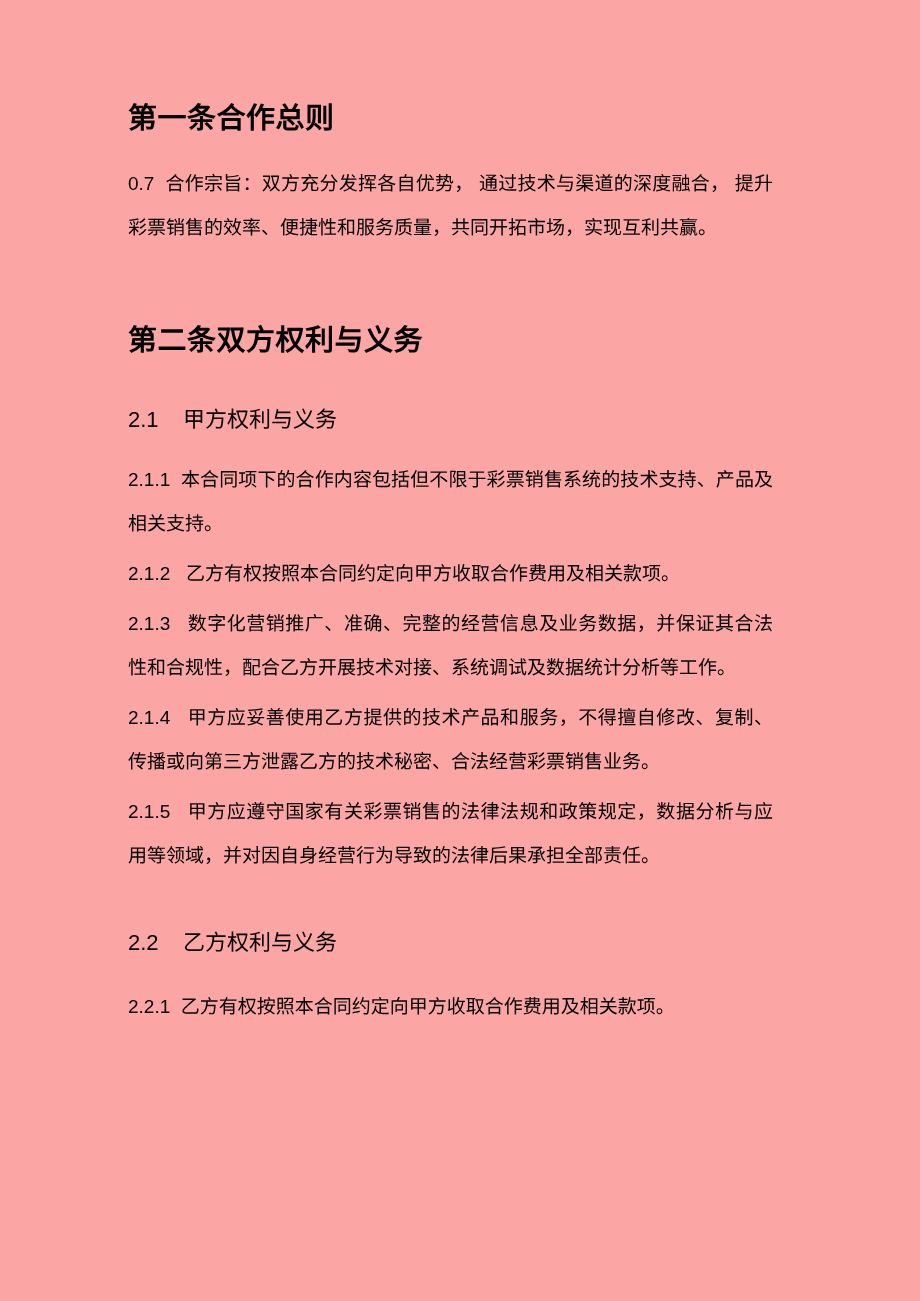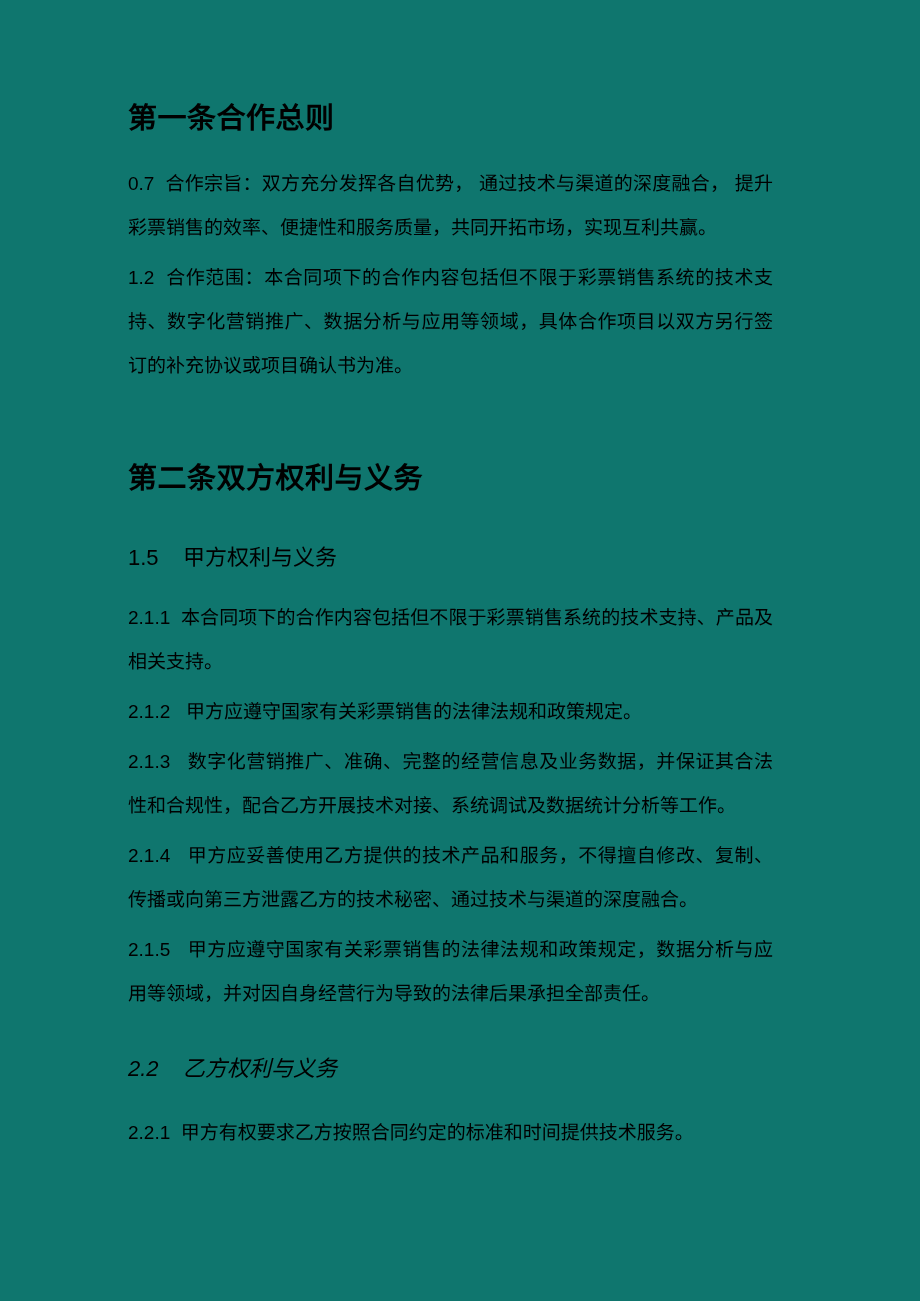--- a/index.html
+++ b/index.html
@@ -11,21 +11,21 @@
   body {
     width: 920px;
     min-height: 1301px;
     font-family: "Liberation Sans", "DejaVu Sans", sans-serif;
     color: #000000;
     -webkit-font-smoothing: antialiased;
   }
   .page {
     width: 920px;
     min-height: 1301px;
-    background: #0f766e;
+    background: #fca5a5;
     box-sizing: border-box;
     padding: 100px 128px 40px 128px;
     position: relative;
   }
   .doc-body {
     width: 645px;
   }
 
   
   .article-heading {
@@ -51,23 +51,22 @@
     font-weight: normal;
     line-height: 1.5;
     margin: 0;
     white-space: pre;
   }
   .section-heading.s21 {
     margin-top: 44px;
     margin-bottom: 22px;
   }
   .section-heading.s22 {
-    margin-top: 36px;
+    margin-top: 48px;
     margin-bottom: 26px;
-    font-style: italic;
   }
 
   
   .clause {
     font-size: 19px;
     font-weight: normal;
     line-height: 44px;
     margin: 0 0 2px 0;
     text-align: justify;
     text-justify: inter-ideograph;
@@ -81,34 +80,33 @@
 </head>
 <body>
 
 <div class="page">
   <div class="doc-body">
 
     <h1 class="article-heading first">第一条合作总则</h1>
 
     <p class="clause">0.7  合作宗旨：双方充分发挥各自优势， 通过技术与渠道的深度融合， 提升彩票销售的效率、便捷性和服务质量，共同开拓市场，实现互利共赢。</p>
 
-    <p class="clause clause-gap">1.2  合作范围：本合同项下的合作内容包括但不限于彩票销售系统的技术支持、数字化营销推广、数据分析与应用等领域，具体合作项目以双方另行签订的补充协议或项目确认书为准。</p>
 
     <h1 class="article-heading second">第二条双方权利与义务</h1>
 
-    <h2 class="section-heading s21">1.5    甲方权利与义务</h2>
+    <h2 class="section-heading s21">2.1    甲方权利与义务</h2>
 
     <p class="clause">2.1.1  本合同项下的合作内容包括但不限于彩票销售系统的技术支持、产品及相关支持。</p>
 
-    <p class="clause clause-gap">2.1.2   甲方应遵守国家有关彩票销售的法律法规和政策规定。</p>
+    <p class="clause clause-gap">2.1.2   乙方有权按照本合同约定向甲方收取合作费用及相关款项。</p>
 
     <p class="clause clause-gap">2.1.3   数字化营销推广、准确、完整的经营信息及业务数据，并保证其合法性和合规性，配合乙方开展技术对接、系统调试及数据统计分析等工作。</p>
 
-    <p class="clause clause-gap">2.1.4   甲方应妥善使用乙方提供的技术产品和服务，不得擅自修改、复制、传播或向第三方泄露乙方的技术秘密、通过技术与渠道的深度融合。</p>
+    <p class="clause clause-gap">2.1.4   甲方应妥善使用乙方提供的技术产品和服务，不得擅自修改、复制、传播或向第三方泄露乙方的技术秘密、合法经营彩票销售业务。</p>
 
     <p class="clause clause-gap">2.1.5   甲方应遵守国家有关彩票销售的法律法规和政策规定，数据分析与应用等领域，并对因自身经营行为导致的法律后果承担全部责任。</p>
 
     <h2 class="section-heading s22">2.2    乙方权利与义务</h2>
 
-    <p class="clause">2.2.1  甲方有权要求乙方按照合同约定的标准和时间提供技术服务。</p>
+    <p class="clause">2.2.1  乙方有权按照本合同约定向甲方收取合作费用及相关款项。</p>
 
   </div>
 </div>
 
 </body></html>

